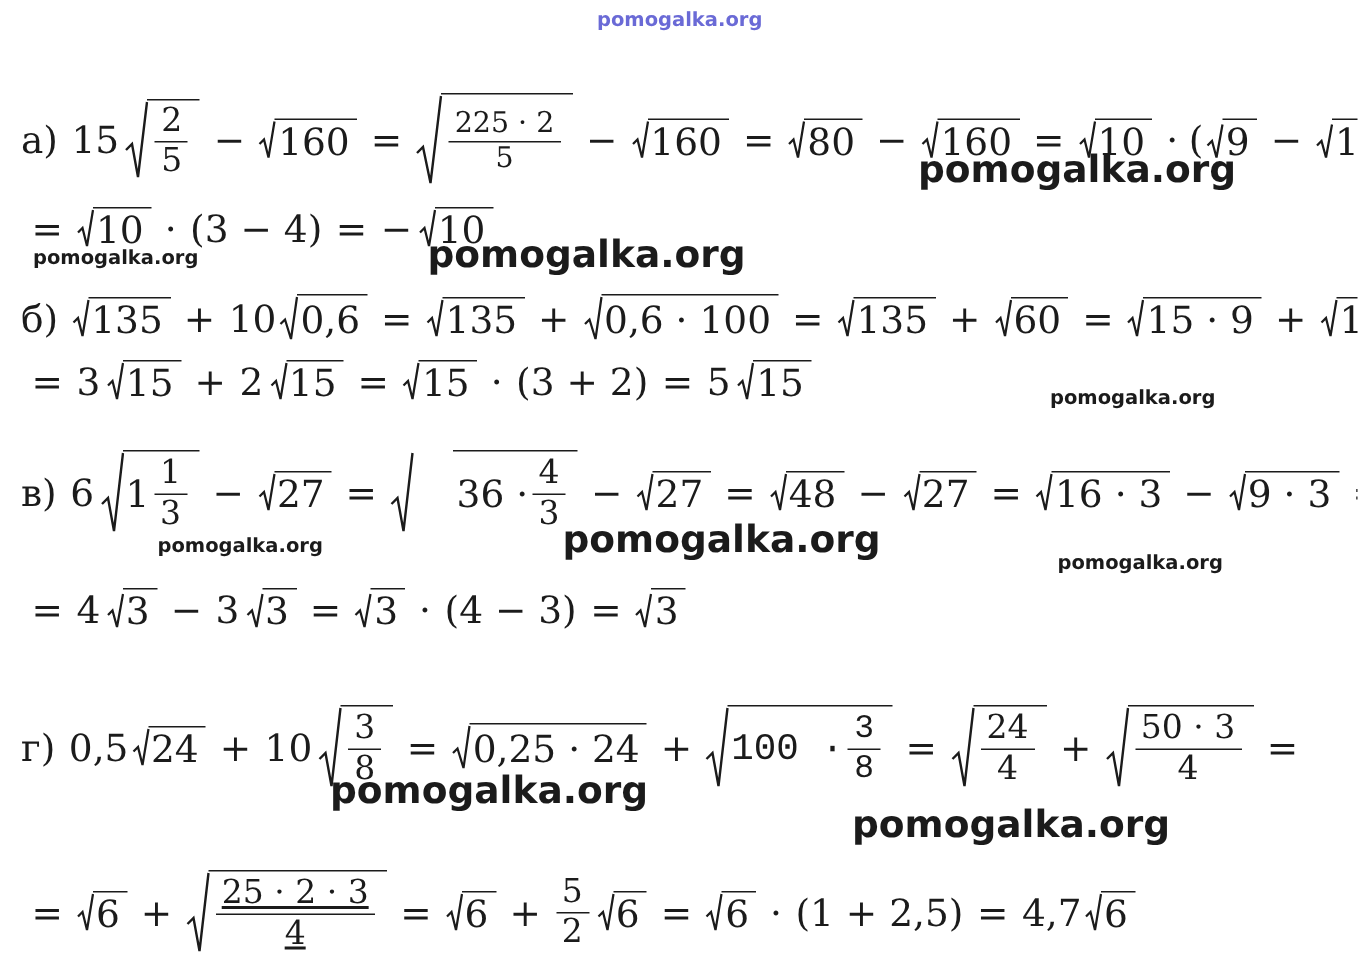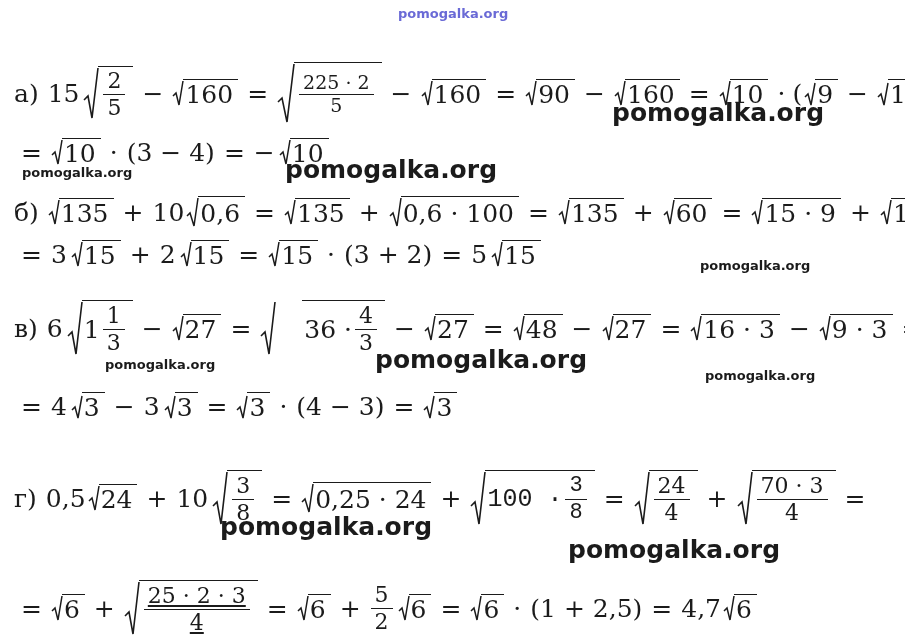--- a/index.html
+++ b/index.html
@@ -182,21 +182,21 @@
     </span>
 
     <span class="op">=</span>
 
     <span class="rad">
       <span class="sign">
         <svg width="12" height="28" viewBox="0 0 12 28">
             <path d="M1 17 L4 14 L7 26 L11 2" stroke="#1b1b1b" stroke-width="1.5" fill="none"></path>
           </svg>
       </span>
-      <span class="body">90</span>
+      <span class="body">80</span>
     </span>
 
     <span class="op">−</span>
 
     <span class="rad">
       <span class="sign">
         <svg width="12" height="28" viewBox="0 0 12 28">
             <path d="M1 17 L4 14 L7 26 L11 2" stroke="#1b1b1b" stroke-width="1.5" fill="none"></path>
           </svg>
       </span>
@@ -613,21 +613,21 @@
     <span class="op">+</span>
 
     <span class="rad">
       <span class="sign">
         <svg width="16" height="56" viewBox="0 0 16 56">
             <path d="M1 36 L5 32 L9 54 L15 2" stroke="#1b1b1b" stroke-width="1.6" fill="none"></path>
           </svg>
       </span>
       <span class="body" style="height:52px;">
         <span class="frac" style="font-size:22px;">
-          <span class="num">70 · 3</span>
+          <span class="num">50 · 3</span>
           <span class="den">4</span>
         </span>
       </span>
     </span>
 
     <span class="op">=</span>
   </div>
 
   <div class="row" style="left:14px; top:580px;">
     <span class="op">=</span>

